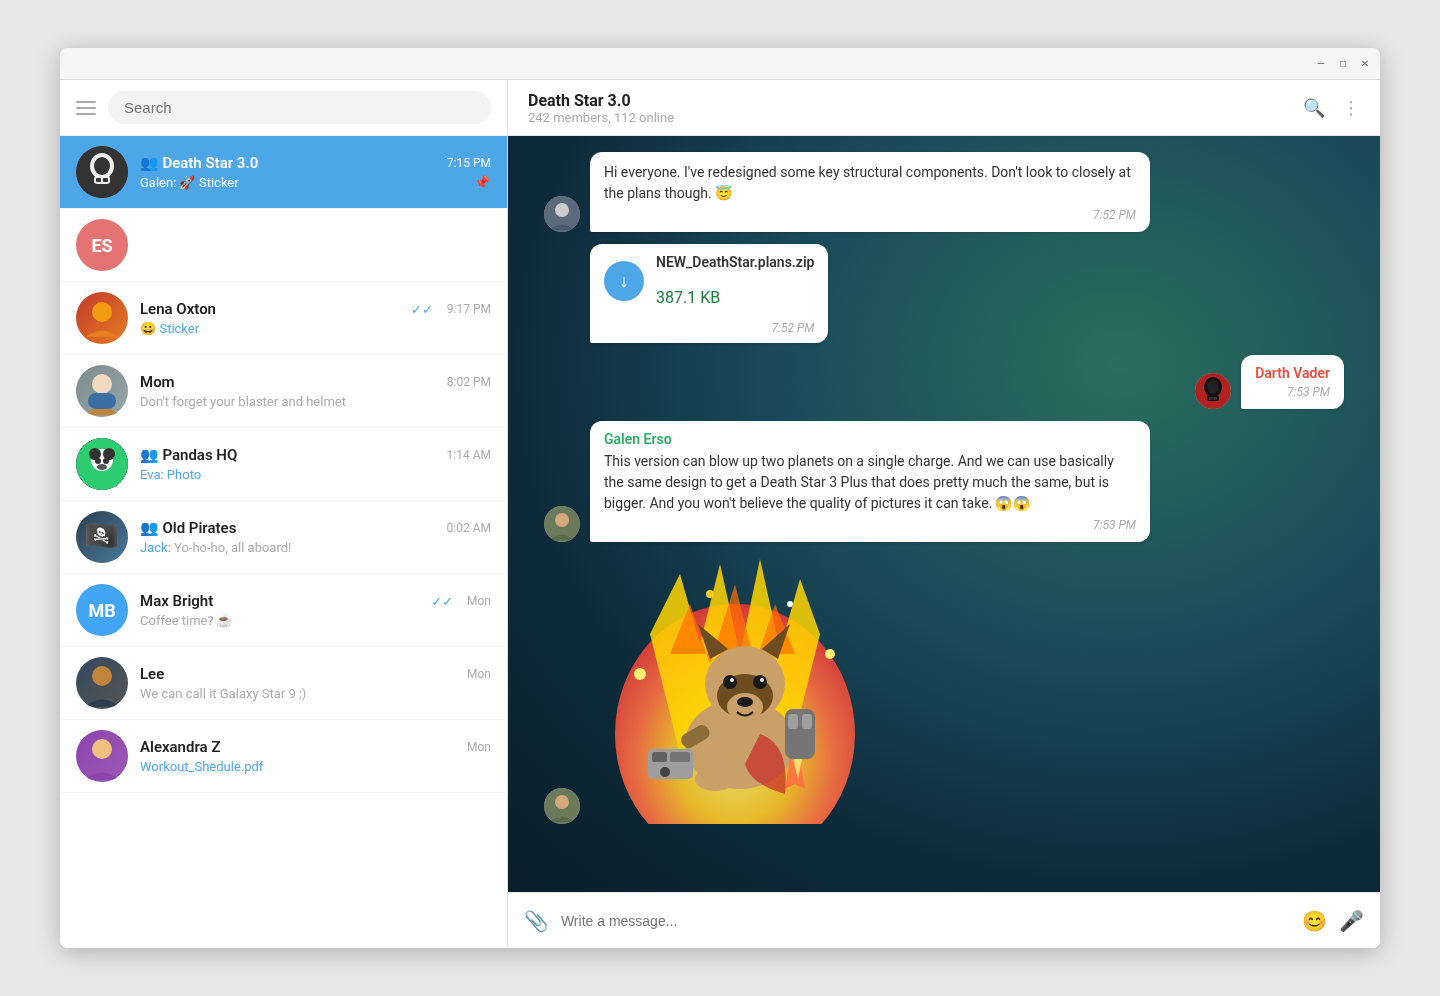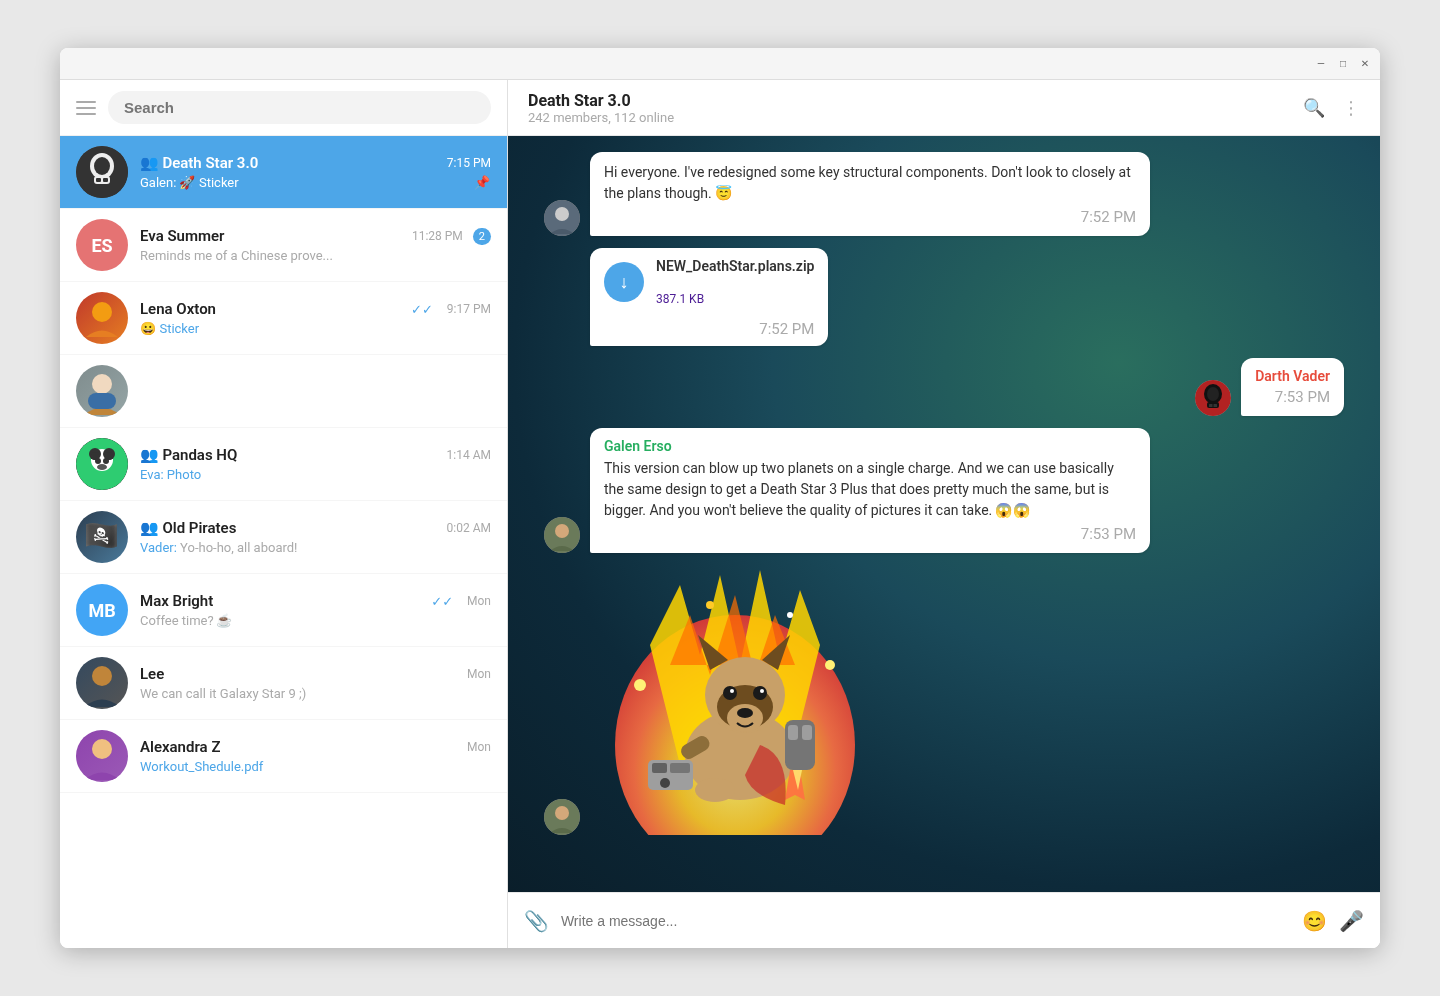--- a/index.html
+++ b/index.html
@@ -66,21 +66,20 @@
     .search-box {
       flex: 1;
       background: #f3f3f3;
       border-radius: 20px;
       padding: 8px 16px;
       border: none;
       outline: none;
       font-size: 15px;
       color: #0f766e;
       cursor: text;
-      font-weight: bold;
     }
 
     
     .chat-list { flex: 1; overflow-y: auto; }
     .chat-item {
       display: flex;
       align-items: center;
       padding: 10px 16px;
       gap: 12px;
       cursor: pointer;
@@ -167,21 +166,21 @@
     .message-bubble {
       background: #fff;
       border-radius: 12px 12px 12px 2px;
       padding: 10px 14px;
       max-width: 560px;
       box-shadow: 0 1px 3px rgba(0,0,0,0.15);
       position: relative;
     }
 
     .msg-text { font-size: 14px; color: #333; line-height: 1.5; }
-    .msg-time { font-size: 15px; color: #aaa; text-align: right; margin-top: 4px; }
+    .msg-time { font-size: 12px; color: #aaa; text-align: right; margin-top: 4px; font-style: italic; }
 
     .sender-name-darth { color: #e74c3c; font-weight: 600; font-size: 14px; margin-bottom: 4px; }
     .sender-name-galen { color: #27ae60; font-weight: 600; font-size: 14px; margin-bottom: 4px; }
 
     
     .file-bubble {
       display: flex;
       align-items: center;
       gap: 12px;
       padding: 10px 14px;
@@ -190,21 +189,21 @@
       width: 40px; height: 40px;
       background: #4da6e8;
       border-radius: 50%;
       display: flex; align-items: center; justify-content: center;
       color: #fff;
       font-size: 18px;
       flex-shrink: 0;
     }
     .file-info { flex: 1; }
     .file-name { font-size: 14px; font-weight: 600; color: #333; }
-    .file-size { font-size: 12px; color: #4c1d95; margin-top: 18px; }
+    .file-size { font-size: 16px; color: #15803d; margin-top: 18px; }
 
     
     .bottom-avatar-row {
       display: flex;
       align-items: flex-end;
       gap: 10px;
     }
 
     
     .message-input-bar {
@@ -292,32 +291,20 @@
               <span>Galen: 🚀 Sticker</span>
               <span style="margin-left:auto;">📌</span>
             </div>
           </div>
         </div>
 
         <div class="chat-item">
           <div class="avatar" style="background:#e57373;">
             <span>ES</span>
           </div>
-          <div class="chat-info">
-            <div class="chat-top">
-              <span class="chat-name">Eva Summer</span>
-              <div style="display:flex;align-items:center;gap:6px;">
-                <span class="chat-time">11:28 PM</span>
-                <span class="unread-badge">2</span>
-              </div>
-            </div>
-            <div class="chat-preview">
-              <span>Reminds me of a Chinese prove...</span>
-            </div>
-          </div>
         </div>
 
         <div class="chat-item">
           <div class="avatar" style="background: linear-gradient(135deg, #c0392b, #e67e22);">
             <svg viewBox="0 0 52 52" width="52" height="52">
               <circle cx="26" cy="26" r="26" fill="transparent"></circle>
               <circle cx="26" cy="20" r="10" fill="#f39c12"></circle>
               <path d="M10 45 Q26 32 42 45" fill="#e67e22"></path>
             </svg>
           </div>
@@ -335,20 +322,29 @@
           </div>
         </div>
 
         <div class="chat-item">
           <div class="avatar" style="background: linear-gradient(135deg, #7f8c8d, #95a5a6);">
             <svg viewBox="0 0 52 52" width="52" height="52">
               <circle cx="26" cy="19" r="10" fill="#f0d9c0"></circle>
               <path d="M8 50 Q26 35 44 50" fill="#c0853a"></path>
               <rect x="12" y="28" width="28" height="16" rx="8" fill="#3a6ea5"></rect>
             </svg>
+          </div>
+          <div class="chat-info">
+            <div class="chat-top">
+              <span class="chat-name">Mom</span>
+              <span class="chat-time">8:02 PM</span>
+            </div>
+            <div class="chat-preview">
+              <span>Don't forget your blaster and helmet</span>
+            </div>
           </div>
         </div>
 
         <div class="chat-item">
           <div class="avatar" style="background:#222; overflow:hidden;">
             <svg viewBox="0 0 52 52" width="52" height="52">
               <circle cx="26" cy="26" r="26" fill="#2ecc71"></circle>
               <circle cx="26" cy="22" r="11" fill="#fff"></circle>
               <circle cx="19" cy="16" r="6" fill="#333"></circle>
               <circle cx="33" cy="16" r="6" fill="#333"></circle>
@@ -382,21 +378,21 @@
           </div>
           <div class="chat-info">
             <div class="chat-top">
               <span class="chat-name">
                 <span>👥 </span>
                 <span>Old Pirates</span>
               </span>
               <span class="chat-time">0:02 AM</span>
             </div>
             <div class="chat-preview">
-              <span><span style="color:#4da6e8;">Vader:</span> Yo-ho-ho, all aboard!</span>
+              <span><span style="color:#4da6e8;">Jack:</span> Yo-ho-ho, all aboard!</span>
             </div>
           </div>
         </div>
 
         <div class="chat-item">
           <div class="avatar" style="background:#42a5f5;">
             <span>MB</span>
           </div>
           <div class="chat-info">
             <div class="chat-top">

